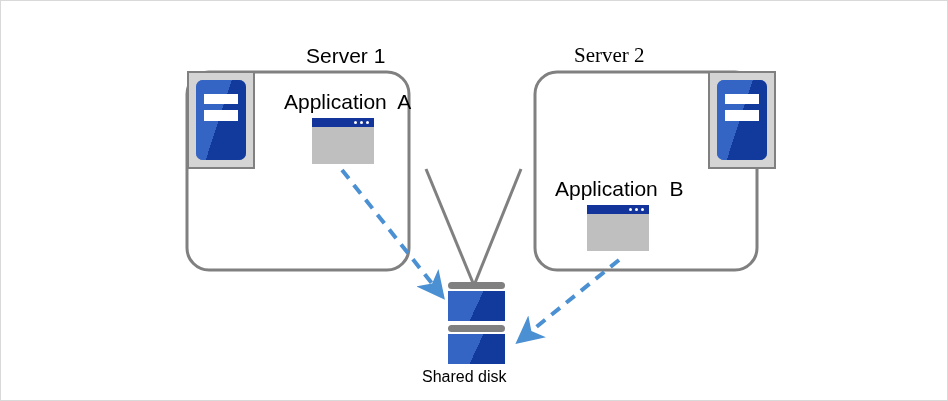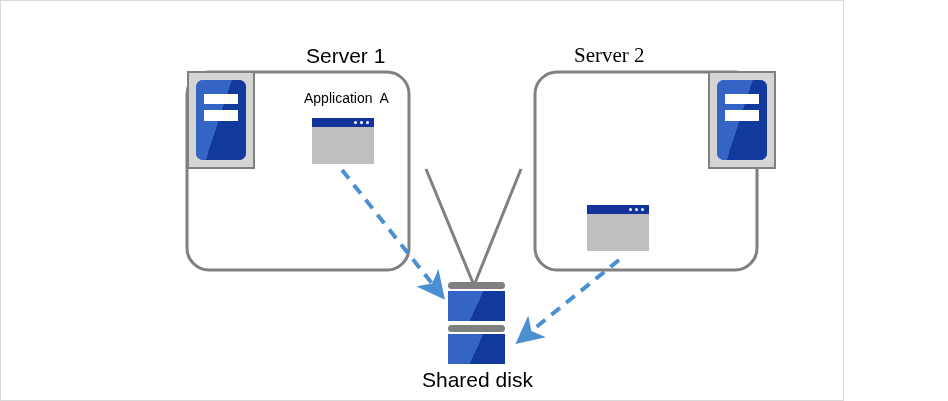--- a/index.html
+++ b/index.html
@@ -5,21 +5,21 @@
   html, body {
     margin: 0;
     padding: 0;
     background: #ffffff;
   }
   body {
     font-family: "Liberation Sans", sans-serif;
   }
   #canvas {
     position: relative;
-    width: 844px;
+    width: 948px;
     height: 401px;
     background: #ffffff;
     border: 1px solid #d9d9d9;
     box-sizing: border-box;
     overflow: hidden;
   }
   .svg-layer {
     position: absolute;
     left: 0;
     top: 0;
@@ -30,25 +30,24 @@
     position: absolute;
     color: #000000;
     font-family: "Liberation Sans", sans-serif;
     white-space: pre;
     line-height: 1;
   }
   .title-label {
     font-size: 21px;
   }
   .app-label {
-    font-size: 14px;
-    margin-left: 20px;
+    font-size: 21px;
   }
   .disk-label {
-    font-size: 21px;
+    font-size: 16px;
   }
 
   
   .server-icon-plate {
     position: absolute;
     background: #d4d4d4;
     border: 2px solid #808080;
     box-sizing: border-box;
   }
   .server-icon-body {
@@ -172,20 +171,21 @@
   <div class="label title-label" style="left:573px; top:44px;font-family:Liberation Serif, serif;">Server 2</div>
 
   <div class="server-icon-plate" style="left:707px; top:70px; width:68px; height:98px;">
     <div class="server-icon-body">
       <div class="server-icon-shade"></div>
       <div class="server-icon-bar b1"></div>
       <div class="server-icon-bar b2"></div>
     </div>
   </div>
 
+  <div class="label app-label" style="left:554px; top:177px;">Application  B</div>
 
   <div class="appwin" style="left:586px; top:204px; width:62px; height:46px;">
     <div class="appwin-title">
       <span class="appwin-dot d1"></span>
       <span class="appwin-dot d2"></span>
       <span class="appwin-dot d3"></span>
     </div>
   </div>
 
   <div class="disk-group" style="left:447px; top:281px; width:57px; height:84px;">

